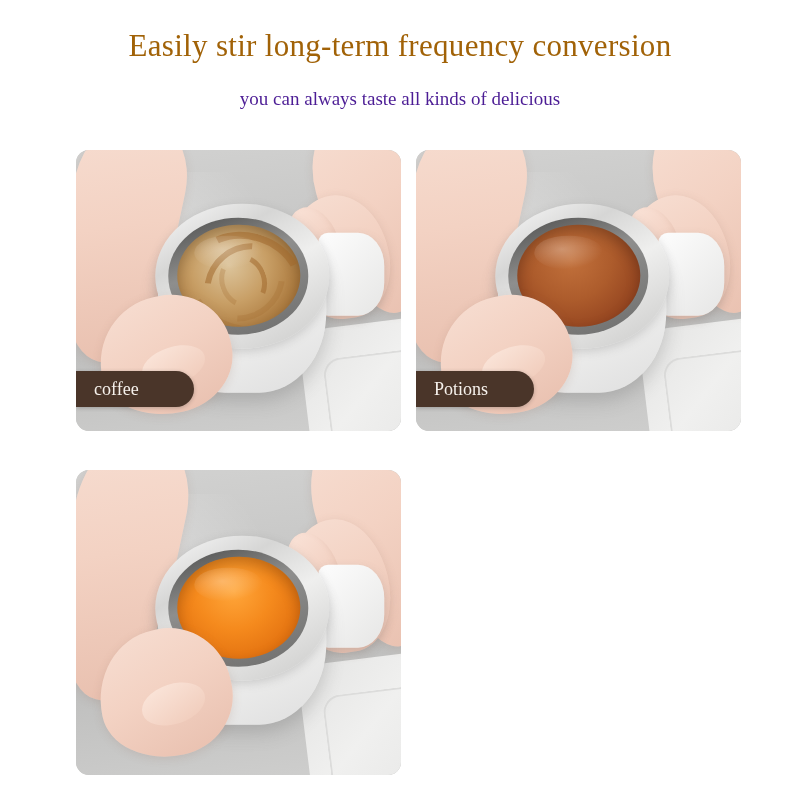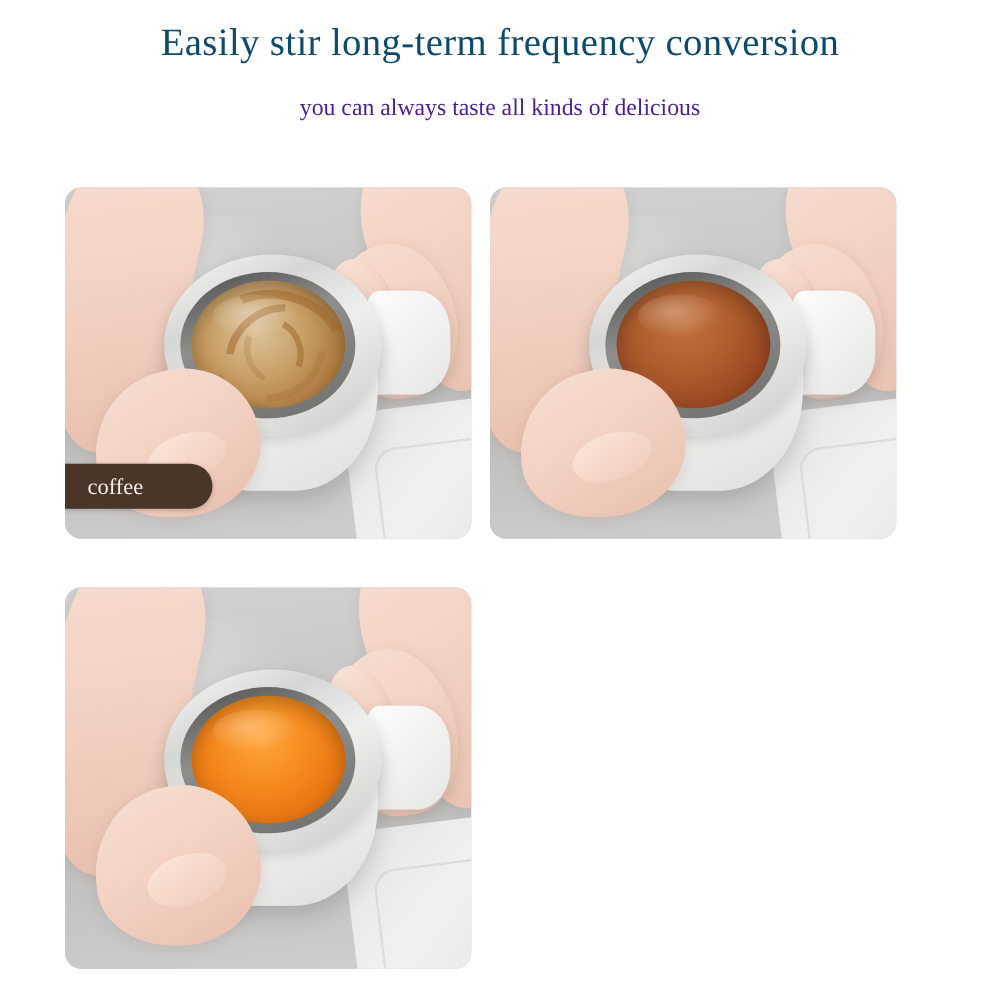--- a/index.html
+++ b/index.html
@@ -19,42 +19,42 @@
   
   .header {
     position: absolute;
     left: 0;
     top: 0;
     width: 800px;
     text-align: center;
   }
   .title {
     margin: 0;
-    padding-top: 16px;
+    padding-top: 28px;
     font-size: 31px;
     font-weight: 400;
     letter-spacing: .3px;
-    color: #0c4a6e;
+    color: #a16207;
     font-family: "Liberation Serif", "DejaVu Serif", serif;
     white-space: nowrap;
   }
   .subtitle {
     margin: 0;
     padding-top: 24px;
     font-size: 19px;
     font-weight: 400;
     color: #4c1d95;
     font-family: "Liberation Serif", "DejaVu Serif", serif;
     white-space: nowrap;
   }
 
   
   .grid {
     position: absolute;
-    left: 52px;
+    left: 76px;
     top: 150px;
     width: 665px;
     height: 466px;
     display: grid;
     grid-template-columns: 325px 325px;
     grid-template-rows: 281px 305px;
     column-gap: 15px;
     row-gap: 39px;
   }
   .cell {
@@ -343,20 +343,23 @@
           <div class="mug-handle"></div>
           <div class="mug-body"></div>
           <div class="mug-rim">
             <div class="mug-inner"></div>
             <div class="liquid" style="background:radial-gradient(circle at 44% 34%, #c2713c 0%, #ad5c2c 42%, #93431f 78%, #7d3718 100%);"></div>
           </div>
         </div>
         <div class="arm hand-left"></div>
         <div class="finger-left"></div>
       </div>
+      <div class="badge">
+        <span>Potions</span>
+      </div>
     </div>
 
     <div class="cell">
       <div class="scene">
         <div class="sheen"></div>
         <div class="worktop"></div>
         <div class="arm arm-left"></div>
         <div class="arm arm-right"></div>
         <div class="arm hand-right"></div>
         <div class="thumb"></div>

